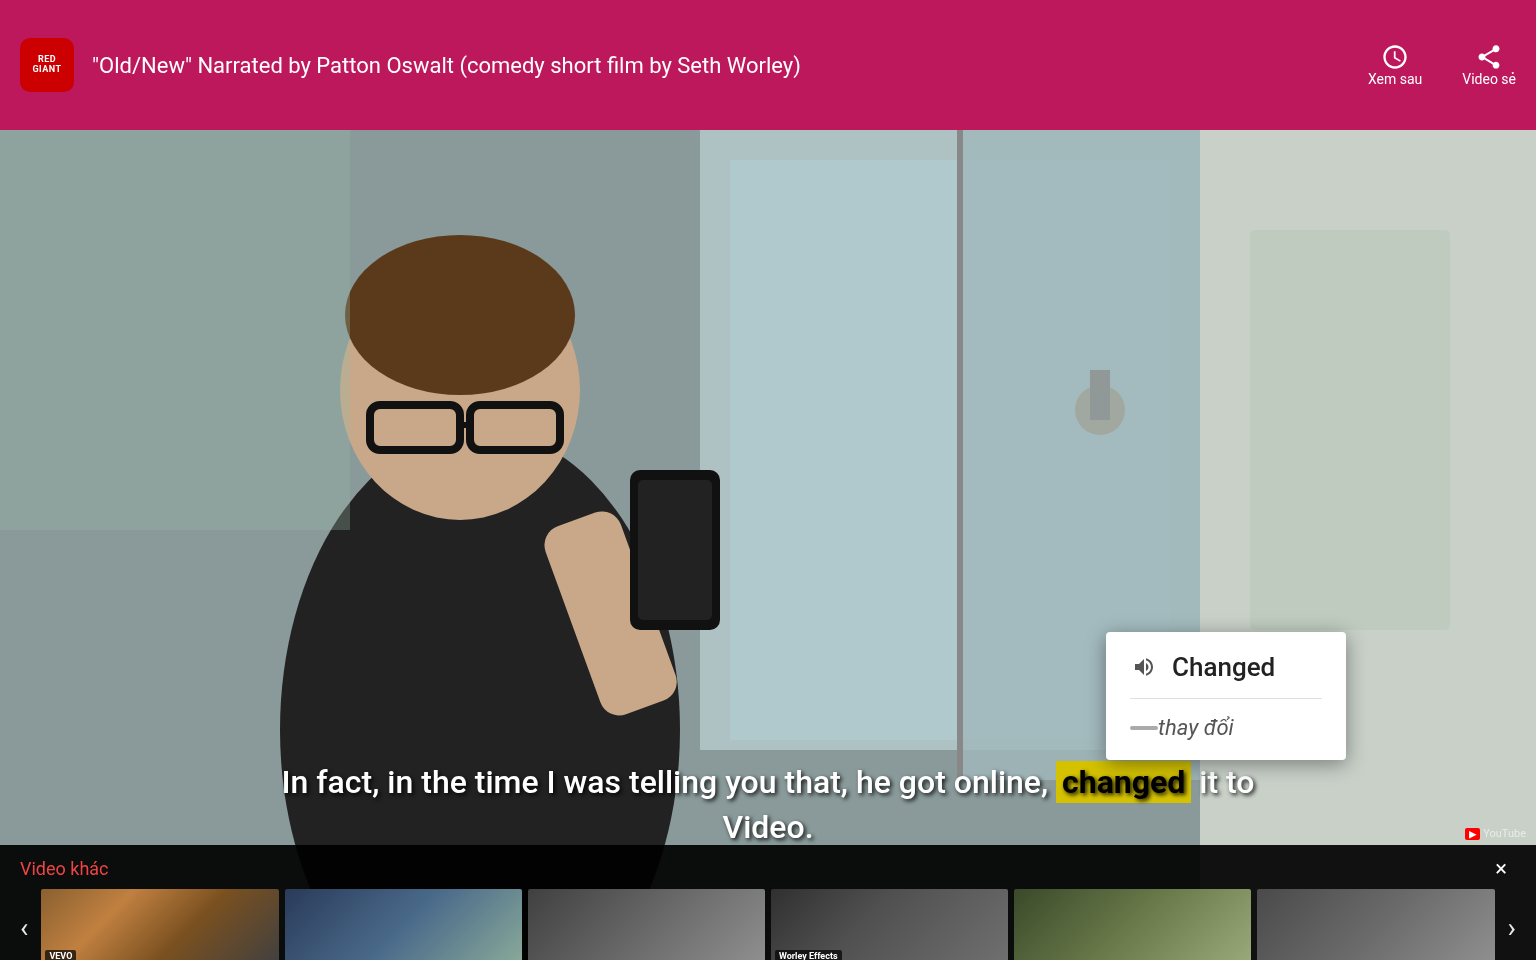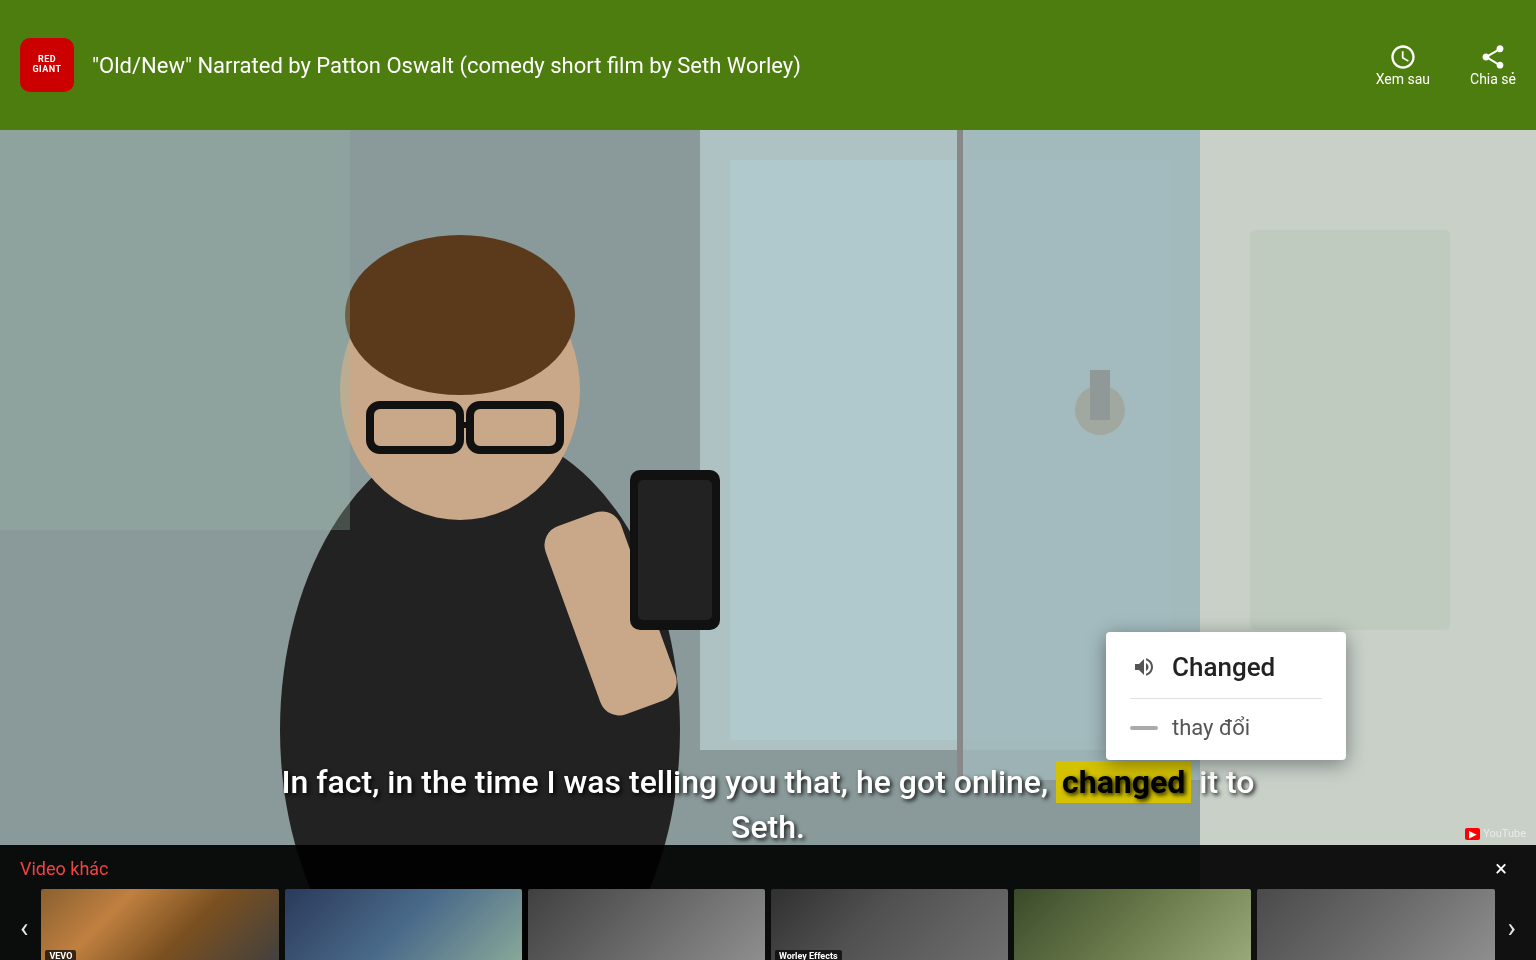--- a/index.html
+++ b/index.html
@@ -10,21 +10,21 @@
       font-family: 'Roboto', Arial, sans-serif;
       overflow: hidden;
       position: relative;
     }
 
     
     #top-bar {
       position: absolute;
       top: 0; left: 0; right: 0;
       height: 130px;
-      background: #4d7c0f;
+      background: #be185d;
       display: flex;
       align-items: center;
       padding: 0 20px;
       z-index: 10;
     }
 
     #red-giant-logo {
       width: 54px;
       height: 54px;
       background: #cc0000;
@@ -158,21 +158,21 @@
 
     #tooltip-en-word {
       font-size: 26px;
       font-weight: 500;
       color: #222;
     }
 
     #tooltip-word-vi {
       display: flex;
       align-items: center;
-      gap: 14px;
+      font-style: italic;
     }
 
     #tooltip-word-vi .line-icon {
       width: 28px;
       height: 4px;
       background: #aaa;
       border-radius: 2px;
     }
 
     #tooltip-vi-word {
@@ -299,21 +299,21 @@
     <div class="top-action-btn">
       <svg class="icon-svg" viewBox="0 0 24 24" fill="white">
         <path d="M11.99 2C6.47 2 2 6.48 2 12s4.47 10 9.99 10C17.52 22 22 17.52 22 12S17.52 2 11.99 2zM12 20c-4.42 0-8-3.58-8-8s3.58-8 8-8 8 3.58 8 8-3.58 8-8 8zm.5-13H11v6l5.25 3.15.75-1.23-4.5-2.67V7z"></path>
       </svg>
       <span class="action-label">Xem sau</span>
     </div>
     <div class="top-action-btn">
       <svg class="icon-svg" viewBox="0 0 24 24" fill="white">
         <path d="M18 16.08c-.76 0-1.44.3-1.96.77L8.91 12.7c.05-.23.09-.46.09-.7s-.04-.47-.09-.7l7.05-4.11c.54.5 1.25.81 2.04.81 1.66 0 3-1.34 3-3s-1.34-3-3-3-3 1.34-3 3c0 .24.04.47.09.7L8.04 9.81C7.5 9.31 6.79 9 6 9c-1.66 0-3 1.34-3 3s1.34 3 3 3c.79 0 1.50-.31 2.04-.81l7.12 4.16c-.05.21-.08.43-.08.65 0 1.61 1.31 2.92 2.92 2.92 1.61 0 2.92-1.31 2.92-2.92s-1.31-2.92-2.92-2.92z"></path>
       </svg>
-      <span class="action-label">Chia sẻ</span>
+      <span class="action-label">Video sẻ</span>
     </div>
   </div>
 </div>
 
 <div id="video-area">
   <div class="scene-bg">
     
     <svg width="100%" height="100%" viewBox="0 0 1536 830" preserveAspectRatio="xMidYMid slice">
 
       <rect width="1536" height="830" fill="#8a9a9a"></rect>
@@ -364,21 +364,21 @@
     </div>
   </div>
 
   <div id="subtitles-bar">
     <div id="subtitle-text">
       <span>In fact, in the time I was telling you that, he got online,</span>
       <span id="subtitle-highlighted">changed</span>
       <span> it to</span>
     </div>
     <br>
-    <div id="subtitle-text">Seth.</div>
+    <div id="subtitle-text">Video.</div>
   </div>
 
   <div id="yt-branding">
     <span class="yt-logo-small">▶</span>
     <span>YouTube</span>
   </div>
 </div>
 
 <div id="bottom-panel">
   <div id="bottom-panel-header">

